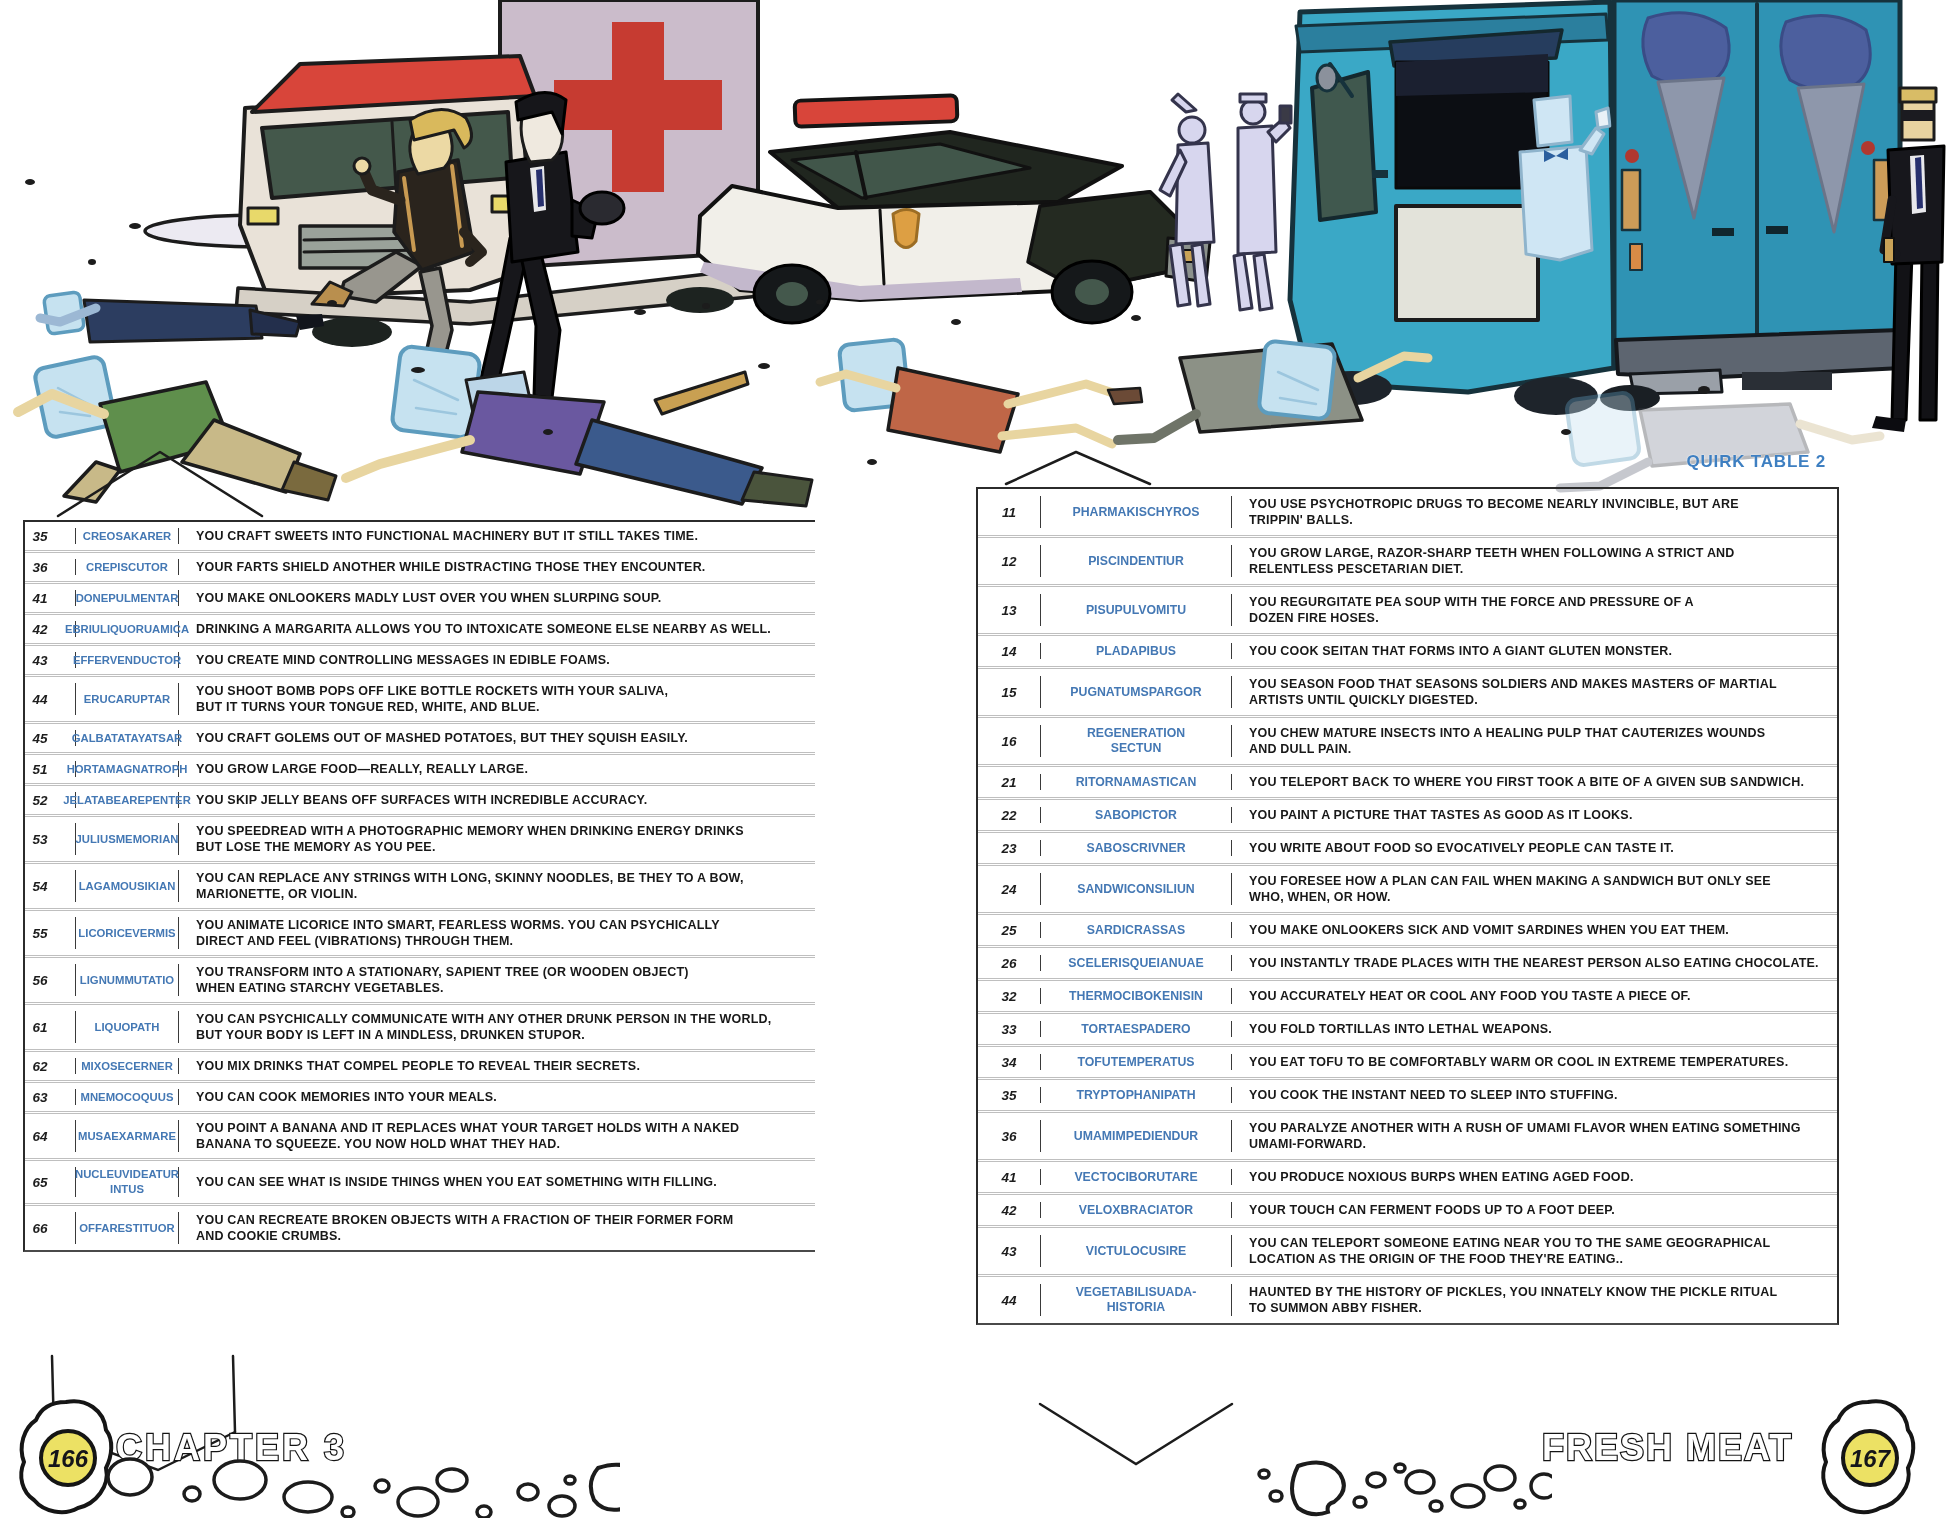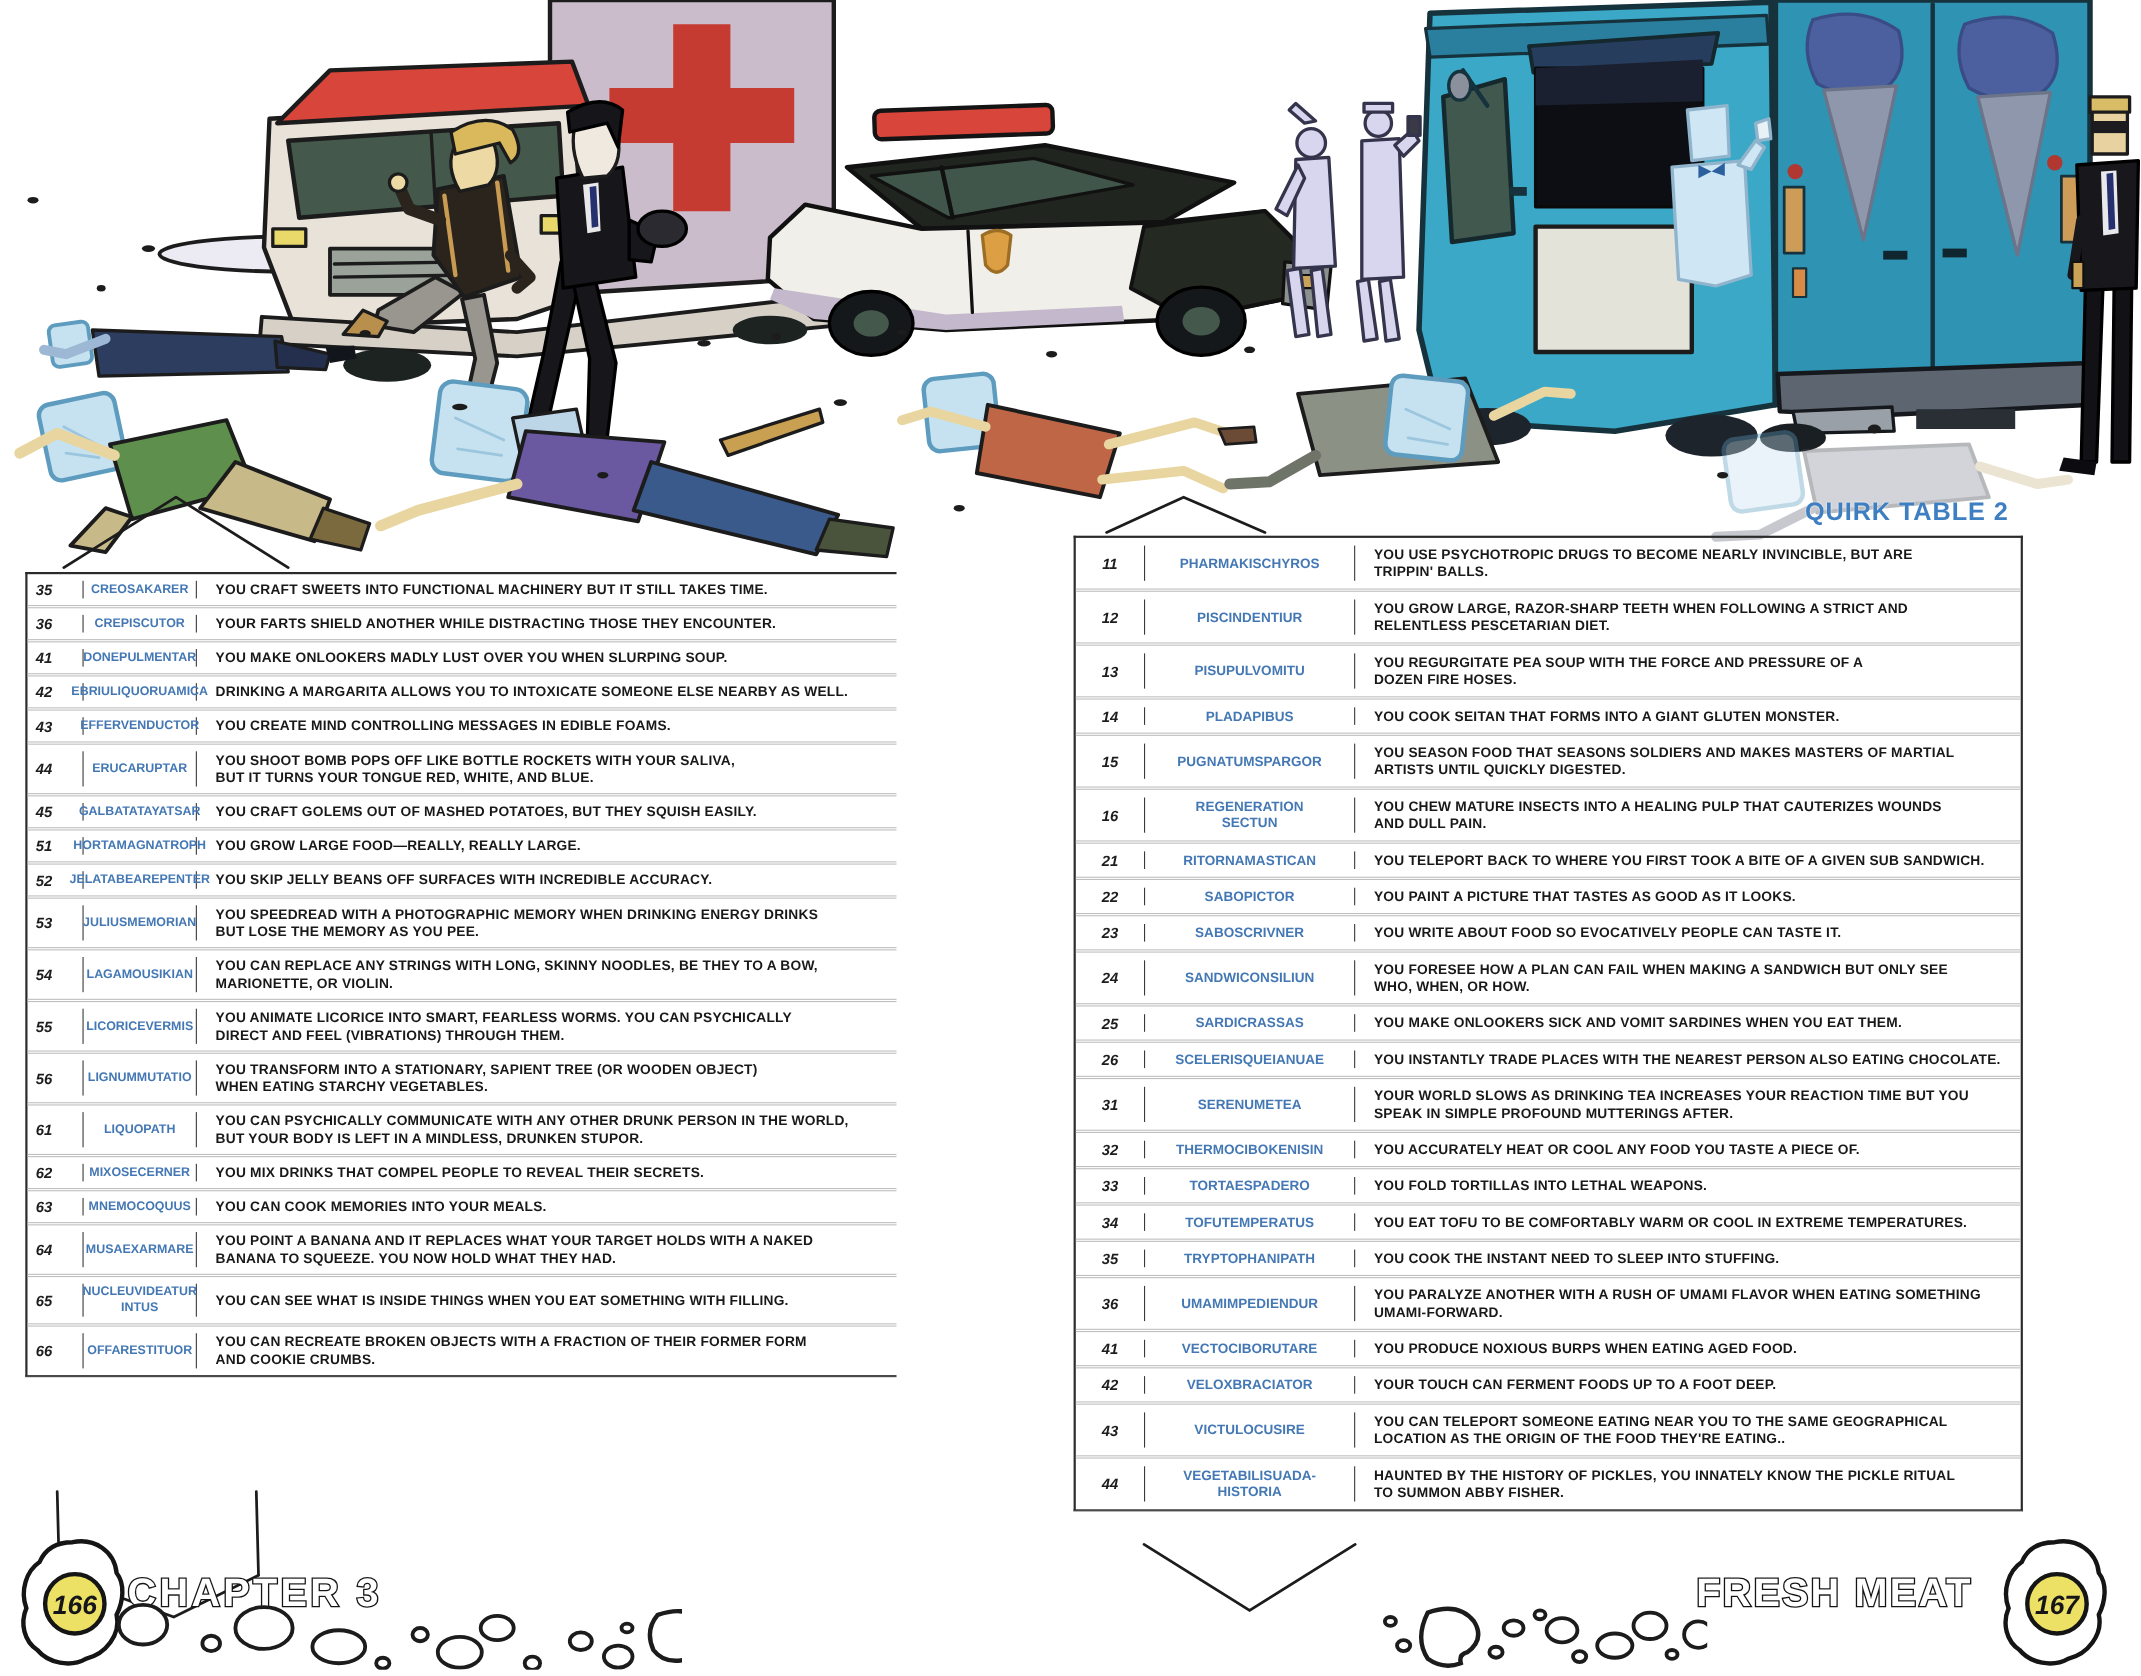--- a/index.html
+++ b/index.html
@@ -18,21 +18,21 @@
   .num{font-weight:700;font-size:13.5px;color:#1d1d1d;text-align:center;font-style:italic;}
   .qname{font-weight:700;color:#4478b4;text-align:center;line-height:15px;
          border-left:1.6px solid #3a3a3a;border-right:1.6px solid #3a3a3a;
          align-self:stretch;display:flex;align-items:center;justify-content:center;
          white-space:pre-line;padding:0 2px;}
   .lt .qname{font-size:11.3px;margin-left:20px;}
   .rt .qname{font-size:12.3px;}
   .qdesc{font-weight:700;font-size:12.5px;line-height:16px;color:#181818;
          padding-left:17px;padding-right:4px;white-space:pre-line;letter-spacing:.2px;}
   .table-title{position:absolute;left:976px;top:452px;width:850px;text-align:right;
-               font-weight:800;font-size:23px;color:#3e7fc1;letter-spacing:.8px;
+               font-weight:800;font-size:17px;color:#3e7fc1;letter-spacing:.8px;
                text-shadow:0 0 2px #ffffff;}
 </style>
 </head>
 <body>
 
 <svg class="abs" style="left:0;top:0" width="1946" height="520" viewBox="0 0 1946 520">
   <g stroke-linejoin="round" stroke-linecap="round">
 
     <g>
       <ellipse cx="265" cy="231" rx="120" ry="16" fill="#eceaf2" stroke="#1c1c1c" stroke-width="3.5"></ellipse>
@@ -448,26 +448,20 @@
       <div class="cell qname">SARDICRASSAS</div>
       <div class="cell qdesc">YOU MAKE ONLOOKERS SICK AND VOMIT SARDINES WHEN YOU EAT THEM.</div>
     </div>
 
     <div class="qrow">
       <div class="cell num">26</div>
       <div class="cell qname">SCELERISQUEIANUAE</div>
       <div class="cell qdesc">YOU INSTANTLY TRADE PLACES WITH THE NEAREST PERSON ALSO EATING CHOCOLATE.</div>
     </div>
 
-    <div class="qrow">
-      <div class="cell num">31</div>
-      <div class="cell qname">SERENUMETEA</div>
-      <div class="cell qdesc">YOUR WORLD SLOWS AS DRINKING TEA INCREASES YOUR REACTION TIME BUT YOU
-SPEAK IN SIMPLE PROFOUND MUTTERINGS AFTER.</div>
-    </div>
 
     <div class="qrow">
       <div class="cell num">32</div>
       <div class="cell qname">THERMOCIBOKENISIN</div>
       <div class="cell qdesc">YOU ACCURATELY HEAT OR COOL ANY FOOD YOU TASTE A PIECE OF.</div>
     </div>
 
     <div class="qrow">
       <div class="cell num">33</div>
       <div class="cell qname">TORTAESPADERO</div>

